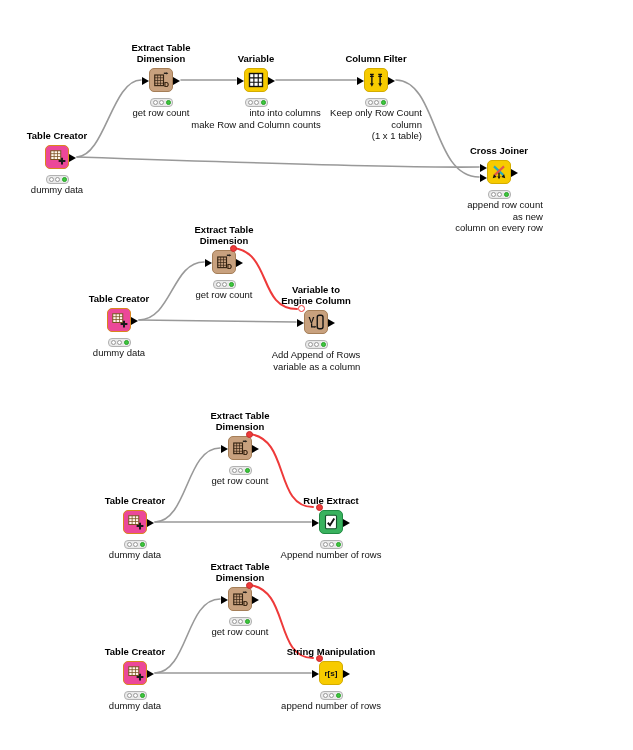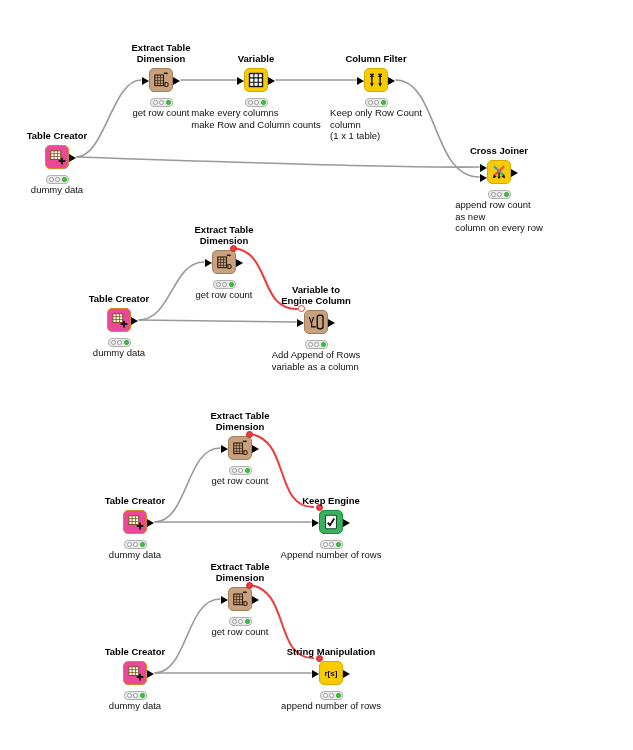--- a/index.html
+++ b/index.html
@@ -23,21 +23,21 @@
   .dot{width:5px;height:5px;border-radius:50%;background:#FCFCFC;border:0.5px solid #9a9a9a;box-sizing:border-box;}
   .dot.on{background:#3EC63E;border-color:#27A327;}
   .fv-dot{position:absolute;width:7px;height:7px;border-radius:50%;background:#EE3A3A;
       border:1px solid #C62B2B;box-sizing:border-box;}
   .fv-src{left:17px;top:-6px;}
   .fv-tgt{left:-4px;top:-7px;}
   .fv-hollow{left:-7px;top:-6px;background:#fff;border:1.6px solid #EE3A3A;}
   .ntitle{position:absolute;bottom:27px;left:50%;transform:translateX(-50%);
       width:max-content;text-align:center;font-weight:bold;font-size:9.5px;line-height:11px;color:#000;}
   .nlabel{position:absolute;top:38px;left:50%;transform:translateX(-50%);
-      width:max-content;text-align:left;font-size:9.5px;line-height:11.5px;color:#111;}
+      width:max-content;text-align:right;font-size:9.5px;line-height:11.5px;color:#111;}
 </style>
 </head>
 <body>
 
 <div id="canvas">
 
   <svg id="wires" width="633" height="750" viewBox="0 0 633 750">
     <g fill="none" stroke="#999999" stroke-width="1.6" stroke-linecap="round">
       <path d="M77,157 C105,156 112,80 141,80"></path>
       <path d="M181,80 H236"></path>
@@ -111,21 +111,21 @@
     <div class="port-out"></div>
     <div class="tl">
         <span class="dot"></span>
         <span class="dot"></span>
         <span class="dot on"></span>
       </div>
     <div class="ntitle">
         <div>Variable</div>
       </div>
     <div class="nlabel">
-        <div>make every columns</div>
+        <div>into into columns</div>
         <div>make Row and Column counts</div>
       </div>
   </div>
 
   <div class="node n-yellow" style="left:364px;top:68px;">
     <svg class="icon" viewBox="0 0 16 16">
       <path d="M3.2,3.4 h3 M3.2,5 h3 M9.8,3.4 h3 M9.8,5 h3" stroke="#111" stroke-width="1"></path>
       <path d="M4.7,3.4 V11 M11.3,3.4 V11" stroke="#111" stroke-width="1.1"></path>
       <polygon points="4.7,13.4 3.2,10.6 6.2,10.6" fill="#111"></polygon>
       <polygon points="11.3,13.4 9.8,10.6 12.8,10.6" fill="#111"></polygon>
@@ -296,21 +296,21 @@
     </svg>
     <div class="fv-dot fv-tgt"></div>
     <div class="port-in"></div>
     <div class="port-out"></div>
     <div class="tl">
         <span class="dot"></span>
         <span class="dot"></span>
         <span class="dot on"></span>
       </div>
     <div class="ntitle">
-        <div>Keep Engine</div>
+        <div>Rule Extract</div>
       </div>
     <div class="nlabel">
         <div>Append number of rows</div>
       </div>
   </div>
 
   <div class="node n-orange" style="left:123px;top:661px;">
     <svg class="icon" viewBox="0 0 16 16">
       <rect x="3" y="3" width="8" height="7" fill="#FFF6EA" stroke="#7a5220" stroke-width="0.8"></rect>
       <path d="M5.7,3 V10 M8.4,3 V10 M3,5.3 H11 M3,7.6 H11" stroke="#7a5220" stroke-width="0.6"></path>

